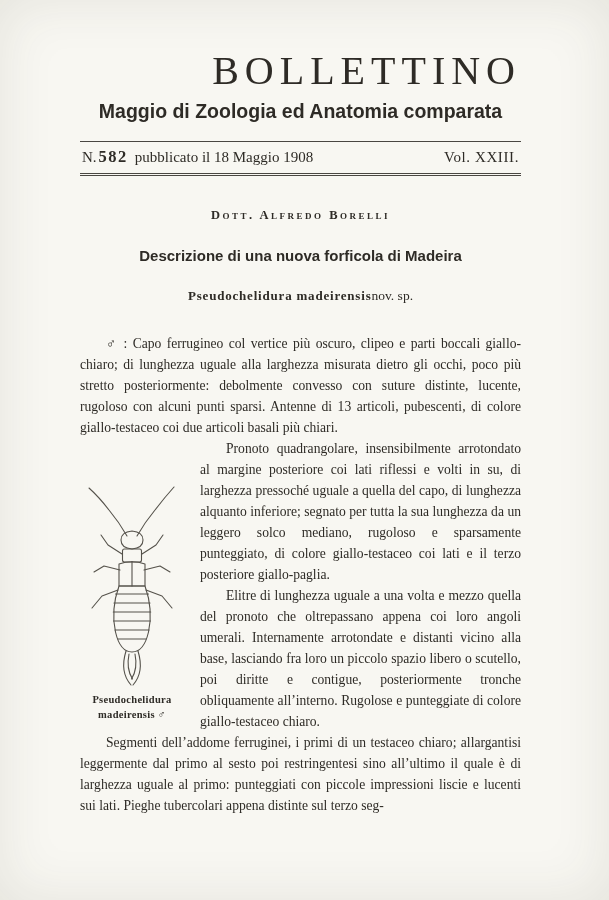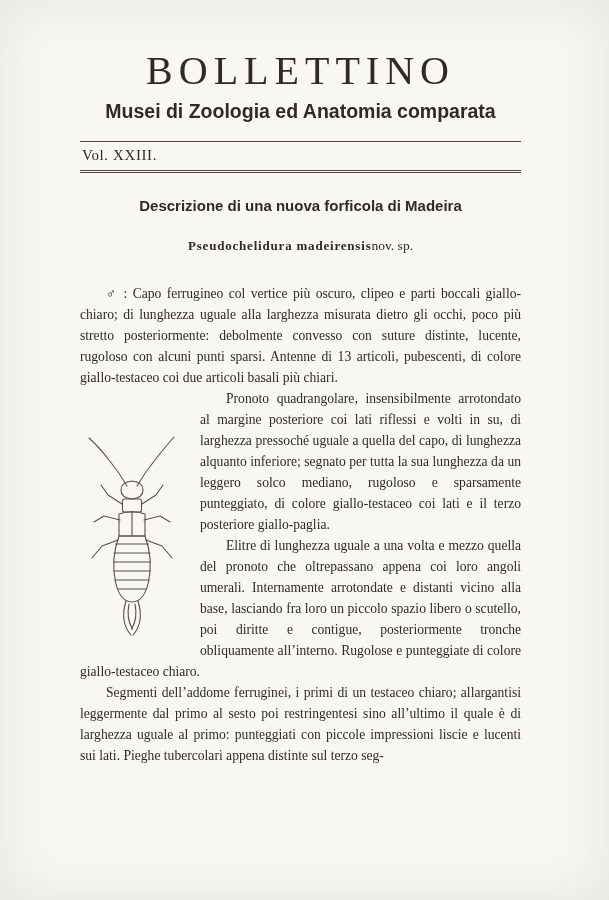--- a/index.html
+++ b/index.html
@@ -12,21 +12,21 @@
   .page {
     width: 609px;
     height: 900px;
     padding: 50px 88px 0 80px;
     overflow: hidden;
     position: relative;
     box-shadow: inset 0 0 55px rgba(60,55,40,0.10);
   }
   
   .mast-title {
-    text-align: center;
+    text-align: right;
     font-size: 40px;
     letter-spacing: 6px;
     line-height: 1.05;
     white-space: nowrap;
   }
   .mast-dei {
     text-align: center;
     font-size: 9px;
     font-weight: 700;
     letter-spacing: 3px;
@@ -119,31 +119,35 @@
   }
   .fig-cap span { display: block; }
 </style>
 </head>
 <body>
 
 <div class="page">
 
   <header class="masthead">
     <div class="mast-title">BOLLETTINO</div>
-    <div class="mast-sub">Musei di Zoologia ed Anatomia comparata</div>
+    <div class="mast-sub">Maggio di Zoologia ed Anatomia comparata</div>
   </header>
 
   <div class="rule-thin"></div>
 
   <div class="issue-row">
+    <div class="issue-left">
+      <span class="num-label">N.</span><span class="num">582</span><span class="pub">pubblicato il 18 Maggio 1908</span>
+    </div>
     <div class="issue-vol">Vol. XXIII.</div>
   </div>
 
   <div class="rule-double"></div>
 
+  <div class="author">Dott. Alfredo Borelli</div>
 
   <h1 class="art-title">Descrizione di una nuova forficola di Madeira</h1>
 
   <div class="species">
     <span class="sp-name">Pseudochelidura madeirensis</span><span class="sp-suffix">nov. sp.</span>
   </div>
 
   <div class="body-text">
 
     <p class="par"><span>♂ : Capo ferrugineo col vertice più oscuro, clipeo e parti boccali giallo-chiaro; di lunghezza uguale alla larghezza misurata dietro gli occhi, poco più stretto posteriormente: debolmente convesso con suture distinte, lucente, rugoloso con alcuni punti sparsi. Antenne di 13 articoli, pubescenti, di colore giallo-testaceo coi due articoli basali più chiari.</span></p>
@@ -176,20 +180,24 @@
           <line x1="36.6" y1="139" x2="73.4" y2="139"></line>
           <line x1="38" y1="148" x2="72" y2="148"></line>
           <line x1="41" y1="157" x2="69" y2="157"></line>
 
           <path d="M49,169 C45,182 46,194 54,203"></path>
           <path d="M61,169 C65,182 64,194 56,203"></path>
           <path d="M52,172 C50,182 51,190 55.5,197"></path>
           <path d="M58,172 C60,182 59,190 54.5,197"></path>
         </g>
       </svg>
+          <span class="fig-cap">
+            <span>Pseudochelidura</span>
+            <span>madeirensis ♂</span>
+          </span>
         </span><span>Pronoto quadrangolare, insensibilmente arrotondato al margine posteriore coi lati riflessi e volti in su, di larghezza pressoché uguale a quella del capo, di lunghezza alquanto inferiore; segnato per tutta la sua lunghezza da un leggero solco mediano, rugoloso e sparsamente punteggiato, di colore giallo-testaceo coi lati e il terzo posteriore giallo-paglia.</span></p>
 
     <p class="par"><span>Elitre di lunghezza uguale a una volta e mezzo quella del pronoto che oltrepassano appena coi loro angoli umerali. Internamente arrotondate e distanti vicino alla base, lasciando fra loro un piccolo spazio libero o scutello, poi diritte e contigue, posteriormente tronche obliquamente all’interno. Rugolose e punteggiate di colore giallo-testaceo chiaro.</span></p>
 
 
     <p class="par"><span>Segmenti dell’addome ferruginei, i primi di un testaceo chiaro; allargantisi leggermente dal primo al sesto poi restringentesi sino all’ultimo il quale è di larghezza uguale al primo: punteggiati con piccole impressioni liscie e lucenti sui lati. Pieghe tubercolari appena distinte sul terzo seg-</span></p>
 
   </div>
 
 </div>

